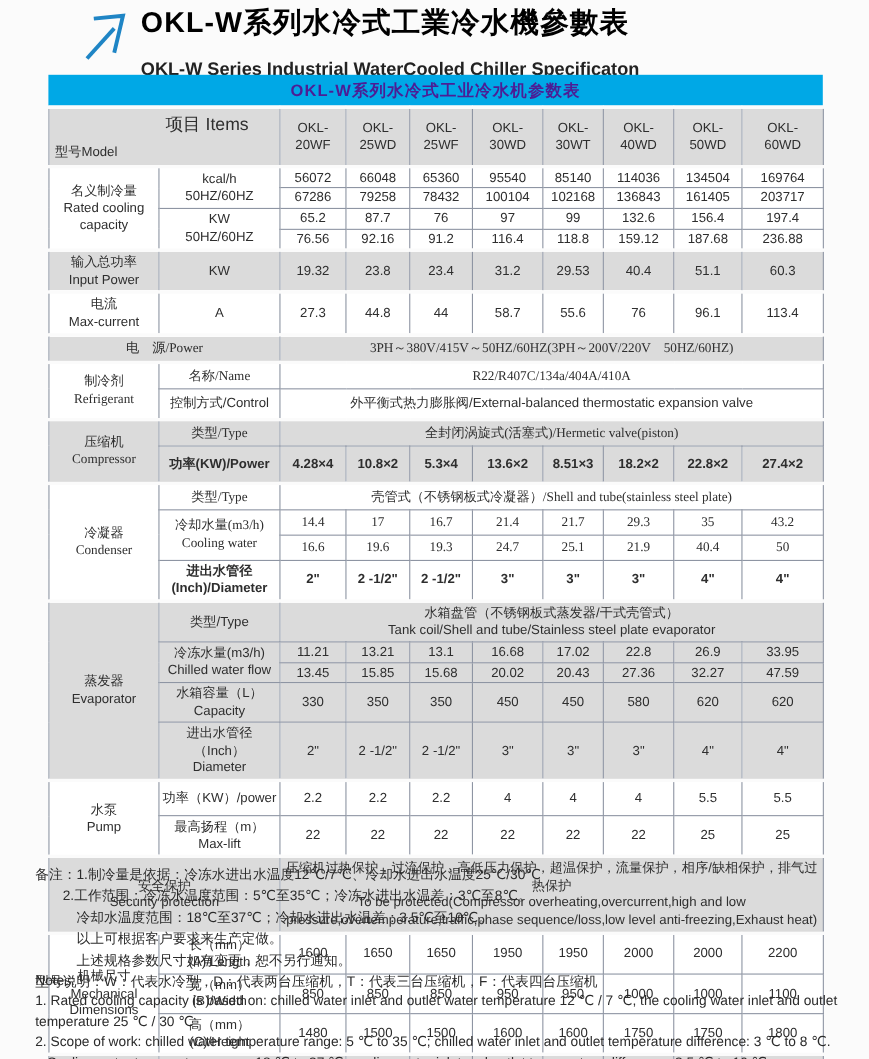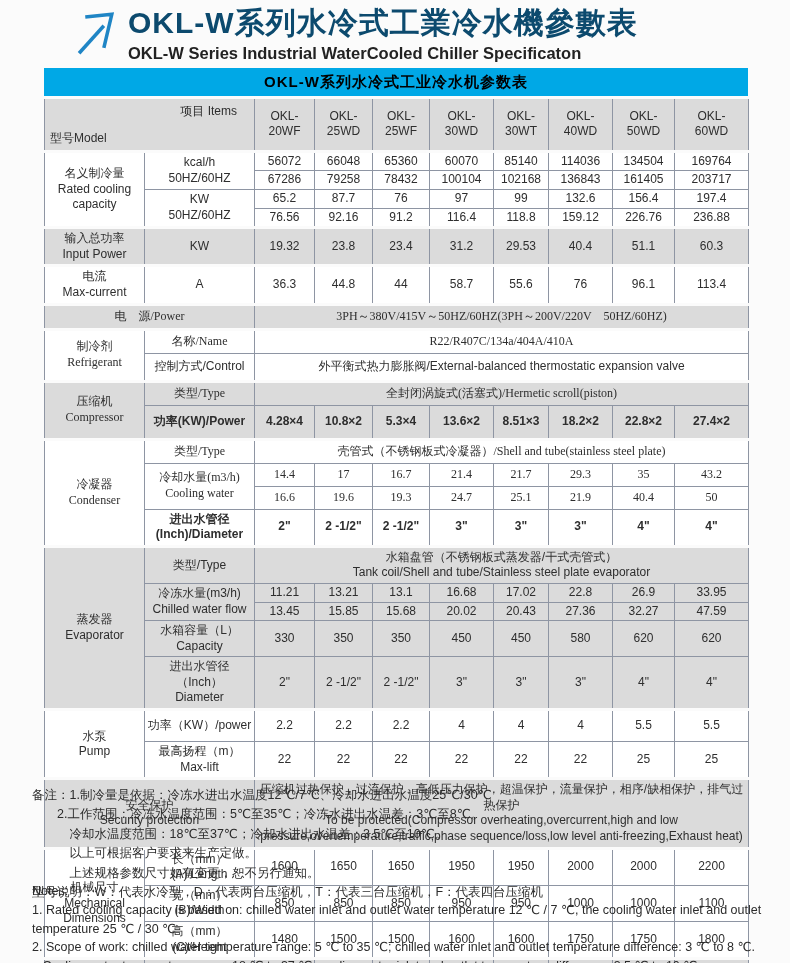--- a/index.html
+++ b/index.html
@@ -8,27 +8,27 @@
     background:#fbfbfb;
     font-family:"Liberation Sans","DejaVu Sans",sans-serif;
     color:#2e2e2e;
     -webkit-font-smoothing:antialiased;
   }
   .page{position:relative;width:790px;height:963px;overflow:hidden;}
 
   
   .heading{position:absolute;top:6px;left:72px;display:flex;align-items:flex-start;}
   .logo{width:46px;height:52px;margin-right:10px;flex:0 0 auto;}
-  .t-zh{font-size:30px;font-weight:700;color:#0c4a6e;line-height:1.15;letter-spacing:1px;}
-  .t-en{font-size:16.5px;font-weight:600;color:#222;margin-top:3px;}
+  .t-zh{font-size:26px;font-weight:700;color:#000000;line-height:1.15;letter-spacing:1px;}
+  .t-en{font-size:16.5px;font-weight:600;color:#222;margin-top:18px;}
 
   
   .banner{
     position:absolute;left:44px;top:68px;width:704px;height:28px;
-    background:#00A8E6;color:#000000;font-size:15px;font-weight:700;
+    background:#00A8E6;color:#4c1d95;font-size:15px;font-weight:700;
     display:flex;align-items:center;justify-content:center;letter-spacing:1px;
   }
 
   
   table.spec{
     position:absolute;left:44px;top:96px;width:704px;
     border-collapse:collapse;table-layout:fixed;
     background:#fff;
   }
   table.spec th,table.spec td{
@@ -62,21 +62,21 @@
   }
 
   
   th.corner{
     position:relative;padding:0;
     background-image:linear-gradient(to bottom right,
       transparent calc(50% - 0.8px), #8e95a3 calc(50% - 0.8px),
       #8e95a3 calc(50% + 0.8px), transparent calc(50% + 0.8px));
   }
   .c-model{position:absolute;left:5px;bottom:3px;font-size:12px;text-align:center;}
-  .c-items{position:absolute;right:17px;top:5px;font-size:12px;margin-left:14px;}
+  .c-items{position:absolute;right:28px;top:5px;font-size:16px;margin-left:14px;}
 
   
   .notes-zh,.notes-en{
     position:absolute;left:32px;width:730px;
     font-size:12.5px;color:#2b2b2b;
     white-space:pre-wrap;line-height:1.55;
   }
   .notes-zh{top:786px;}
   .notes-en{top:882px;line-height:1.5;}
 </style>
@@ -140,21 +140,21 @@
     <tbody class="sec">
       <tr class="h14">
         <th class="slab" rowspan="4">名义制冷量
 Rated cooling
 capacity</th>
         <th class="item" rowspan="2">kcal/h
 50HZ/60HZ</th>
       <td>56072</td>
           <td>66048</td>
           <td>65360</td>
-          <td>60070</td>
+          <td>95540</td>
           <td>85140</td>
           <td>114036</td>
           <td>134504</td>
           <td>169764</td>
         </tr>
       <tr class="h14">
           <td>67286</td>
           <td>79258</td>
           <td>78432</td>
           <td>100104</td>
@@ -175,21 +175,21 @@
           <td>156.4</td>
           <td>197.4</td>
         </tr>
       <tr class="h14">
           <td>76.56</td>
           <td>92.16</td>
           <td>91.2</td>
           <td>116.4</td>
           <td>118.8</td>
           <td>159.12</td>
-          <td>226.76</td>
+          <td>187.68</td>
           <td>236.88</td>
         </tr>
     </tbody>
 
     <tbody class="sec gray">
       <tr class="h30">
         <th class="slab">输入总功率
 Input Power</th>
         <th class="item">KW</th>
       <td>19.32</td>
@@ -201,21 +201,21 @@
           <td>51.1</td>
           <td>60.3</td>
         </tr>
     </tbody>
 
     <tbody class="sec">
       <tr class="h30">
         <th class="slab">电流
 Max-current</th>
         <th class="item">A</th>
-      <td>36.3</td>
+      <td>27.3</td>
           <td>44.8</td>
           <td>44</td>
           <td>58.7</td>
           <td>55.6</td>
           <td>76</td>
           <td>96.1</td>
           <td>113.4</td>
         </tr>
     </tbody>
 
@@ -237,21 +237,21 @@
         <th class="item">控制方式/Control</th>
         <td class="merged" colspan="8">外平衡式热力膨胀阀/External-balanced thermostatic expansion valve</td>
       </tr>
     </tbody>
 
     <tbody class="sec gray">
       <tr class="h18">
         <th class="slab" rowspan="2">压缩机
 Compressor</th>
         <th class="item">类型/Type</th>
-        <td class="merged" colspan="8">全封闭涡旋式(活塞式)/Hermetic scroll(piston)</td>
+        <td class="merged" colspan="8">全封闭涡旋式(活塞式)/Hermetic valve(piston)</td>
       </tr>
       <tr class="h28">
         <th class="item">功率(KW)/Power</th>
       <td>4.28×4</td>
           <td>10.8×2</td>
           <td>5.3×4</td>
           <td>13.6×2</td>
           <td>8.51×3</td>
           <td>18.2×2</td>
           <td>22.8×2</td>

